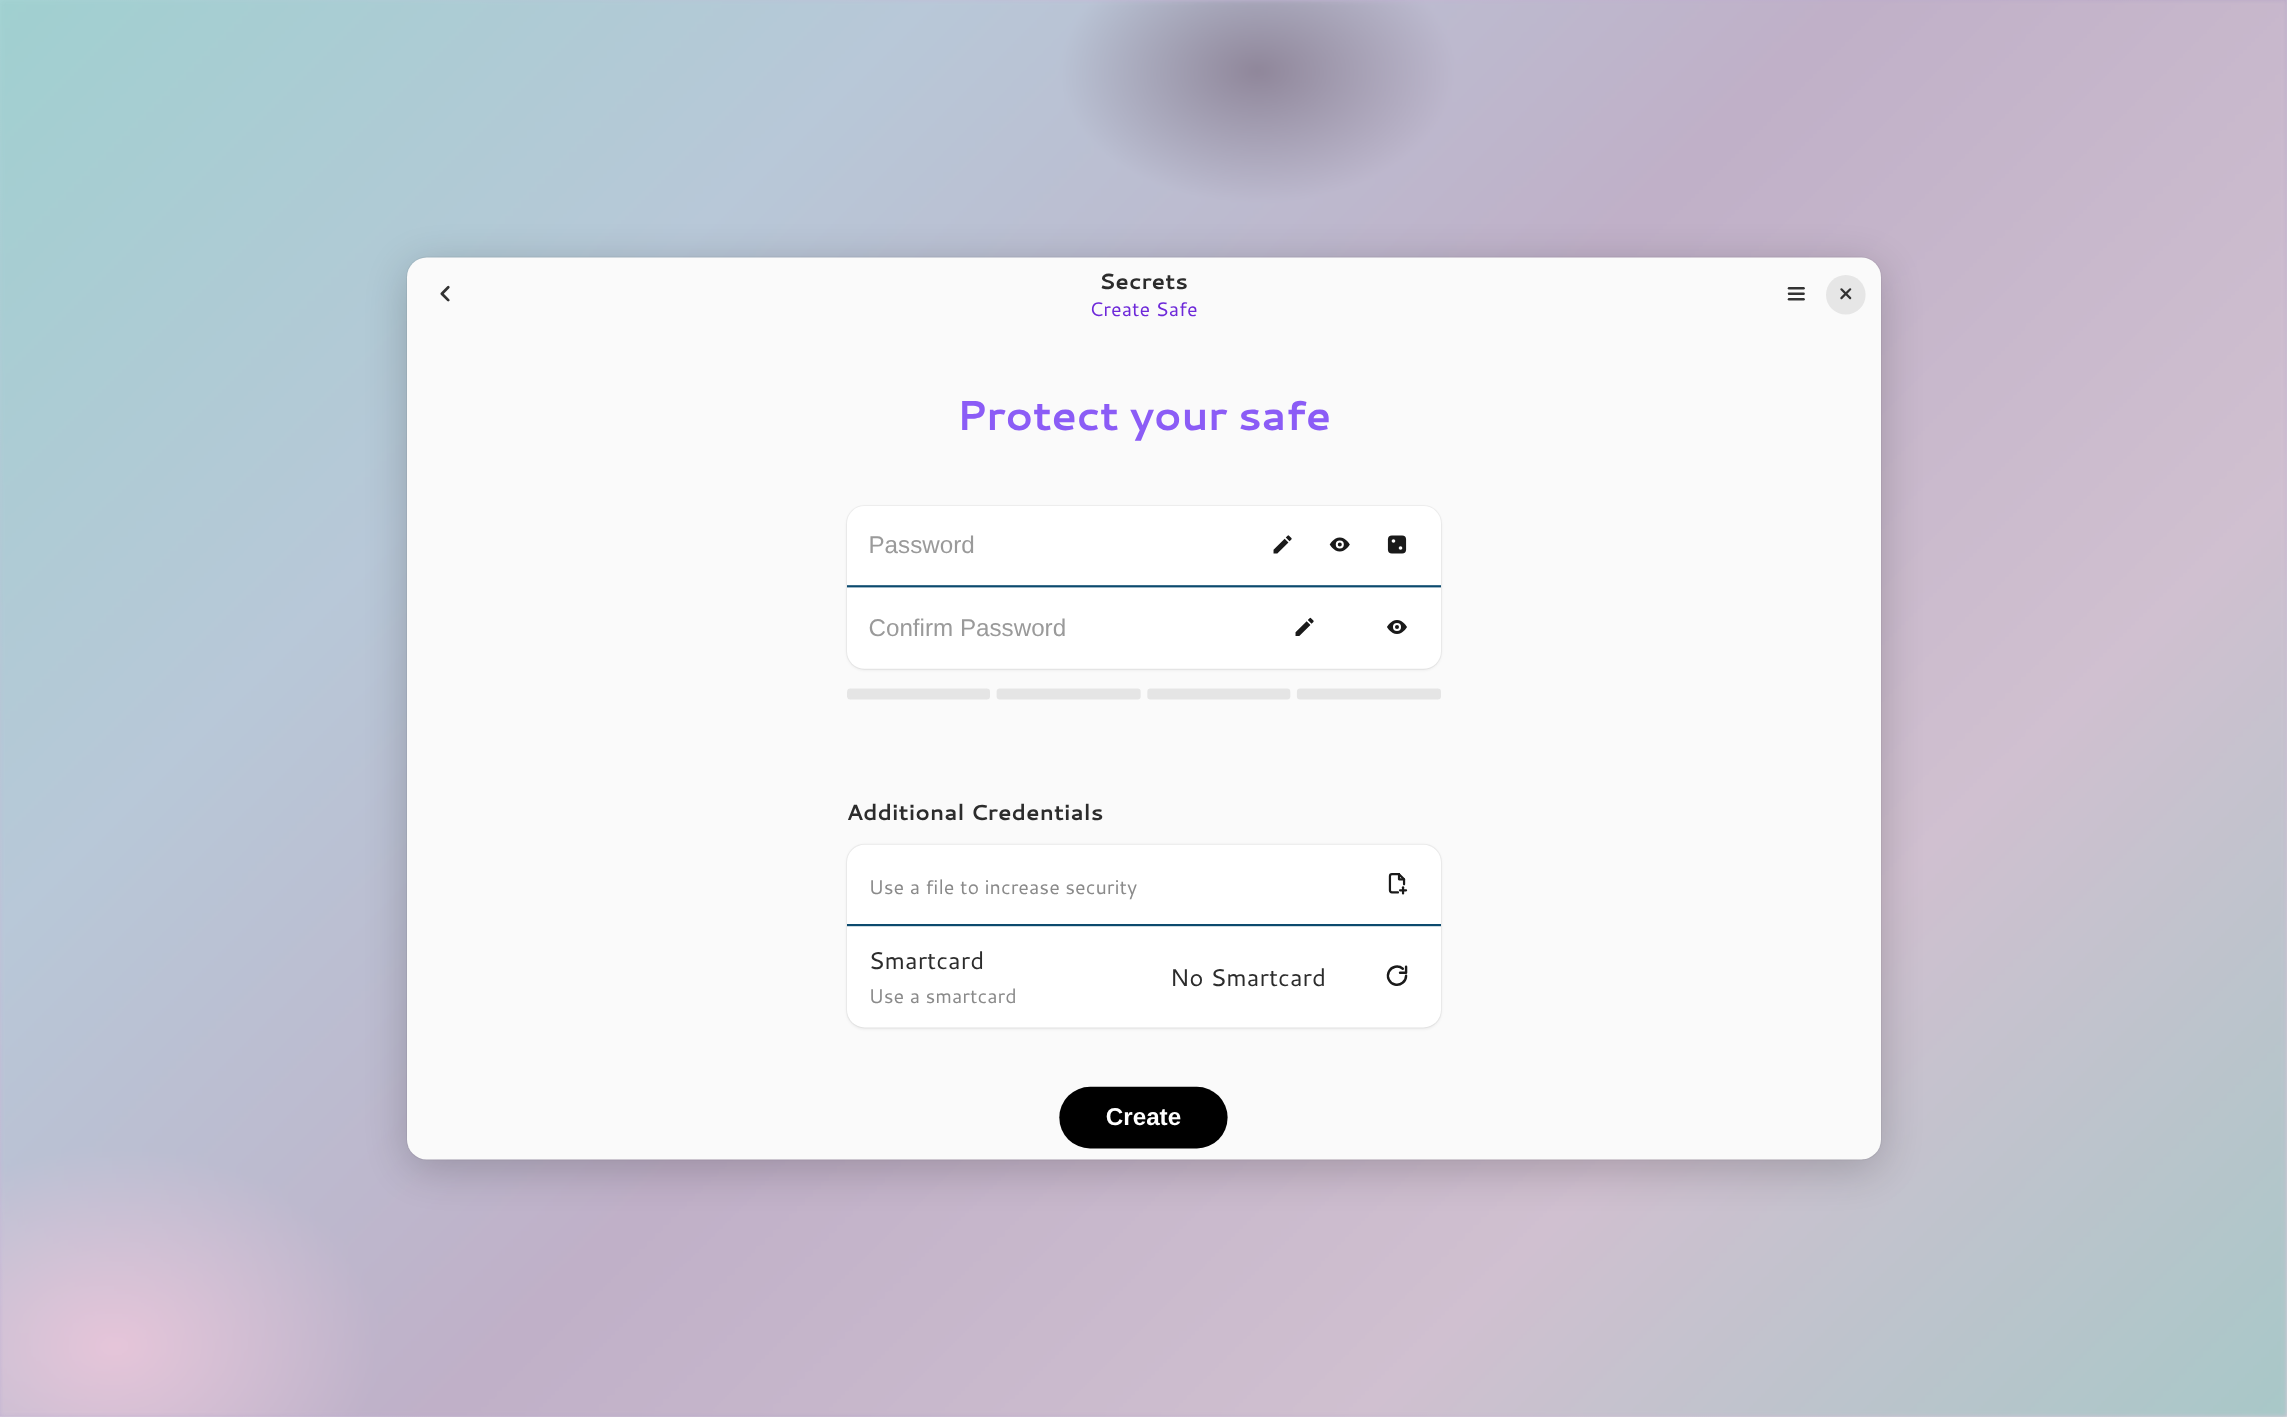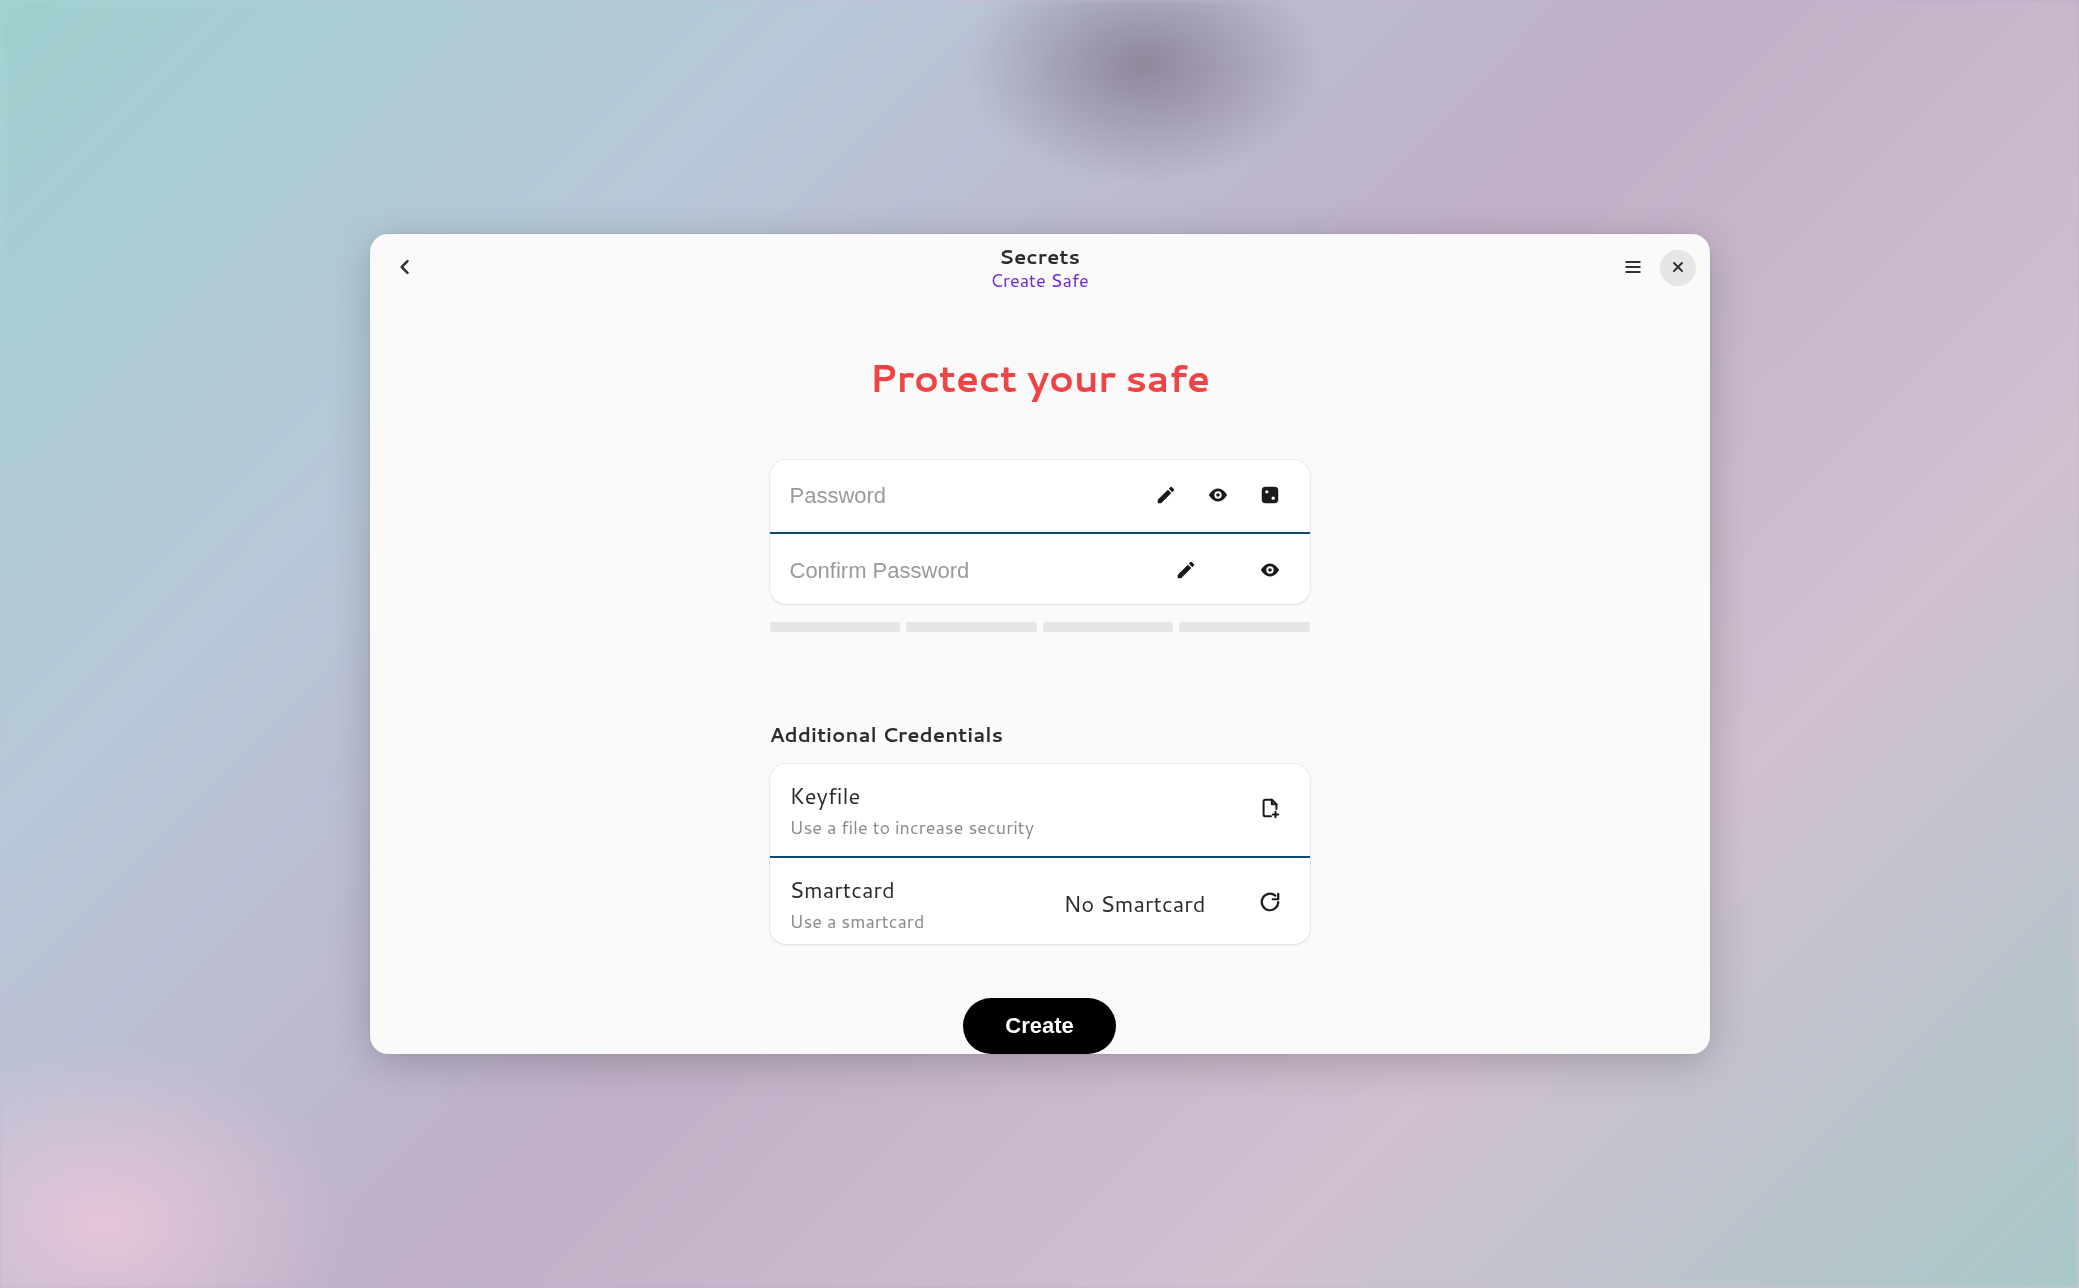--- a/index.html
+++ b/index.html
@@ -88,21 +88,21 @@
     flex: 1;
     overflow: auto;
     display: flex;
     flex-direction: column;
     align-items: center;
     padding-top: 48px;
   }
   .page-title {
     font-size: 38px;
     font-weight: 800;
-    color: #ef4444;
+    color: #8b5cf6;
     margin-bottom: 56px;
     letter-spacing: -0.5px;
   }
   .group {
     width: 540px;
     background: #fff;
     border-radius: 16px;
     box-shadow: 0 1px 3px rgba(0,0,0,0.08), 0 0 0 1px rgba(0,0,0,0.04);
     overflow: hidden;
   }
@@ -295,21 +295,20 @@
       <div class="strength-seg"></div>
       <div class="strength-seg"></div>
       <div class="strength-seg"></div>
     </div>
 
     <div class="section-label">Additional Credentials</div>
 
     <div class="group">
       <div class="row">
         <div class="row-main">
-          <div class="row-title">Keyfile</div>
           <div class="row-sub">Use a file to increase security</div>
         </div>
         <button class="row-icon-btn">
           <span>
             <svg viewBox="0 0 24 24" fill="none" stroke="currentColor" stroke-width="2.2" stroke-linecap="round" stroke-linejoin="round">
                 <path d="M14 3H7a2 2 0 0 0-2 2v14a2 2 0 0 0 2 2h6"></path>
                 <path d="M14 3l5 5v5"></path>
                 <path d="M14 3v5h5"></path>
                 <line x1="18" y1="16" x2="18" y2="22"></line>
                 <line x1="15" y1="19" x2="21" y2="19"></line>

